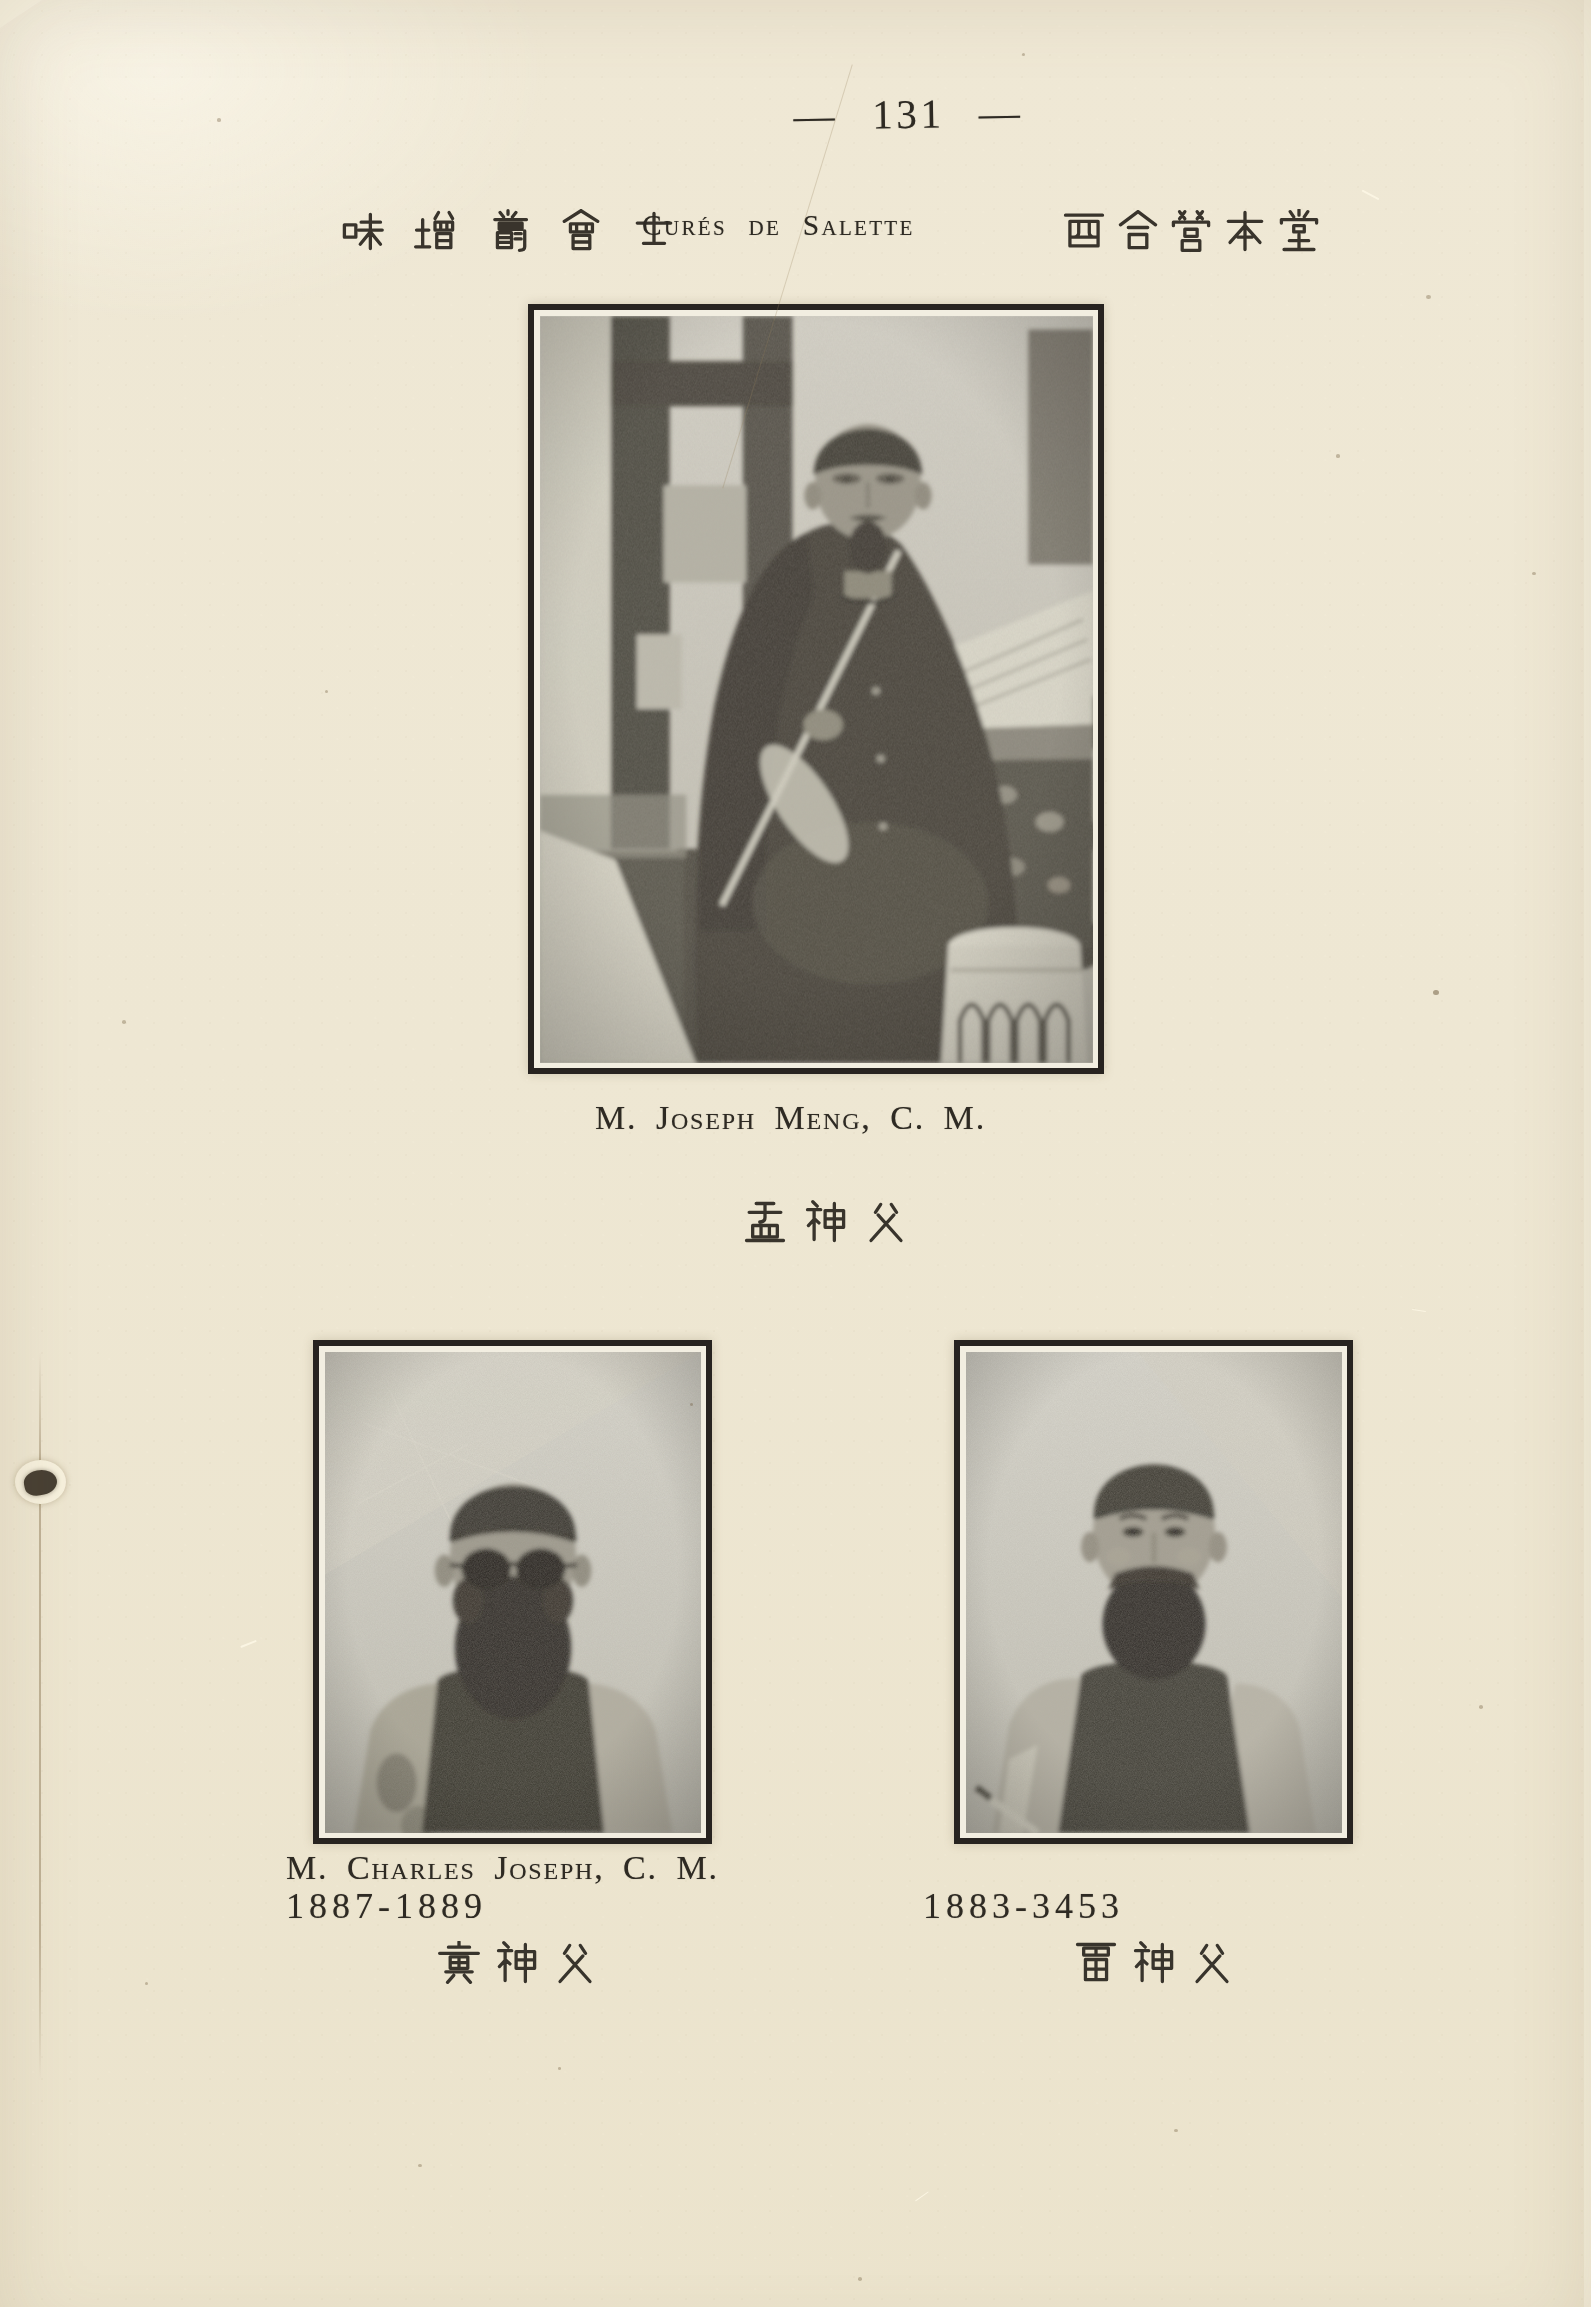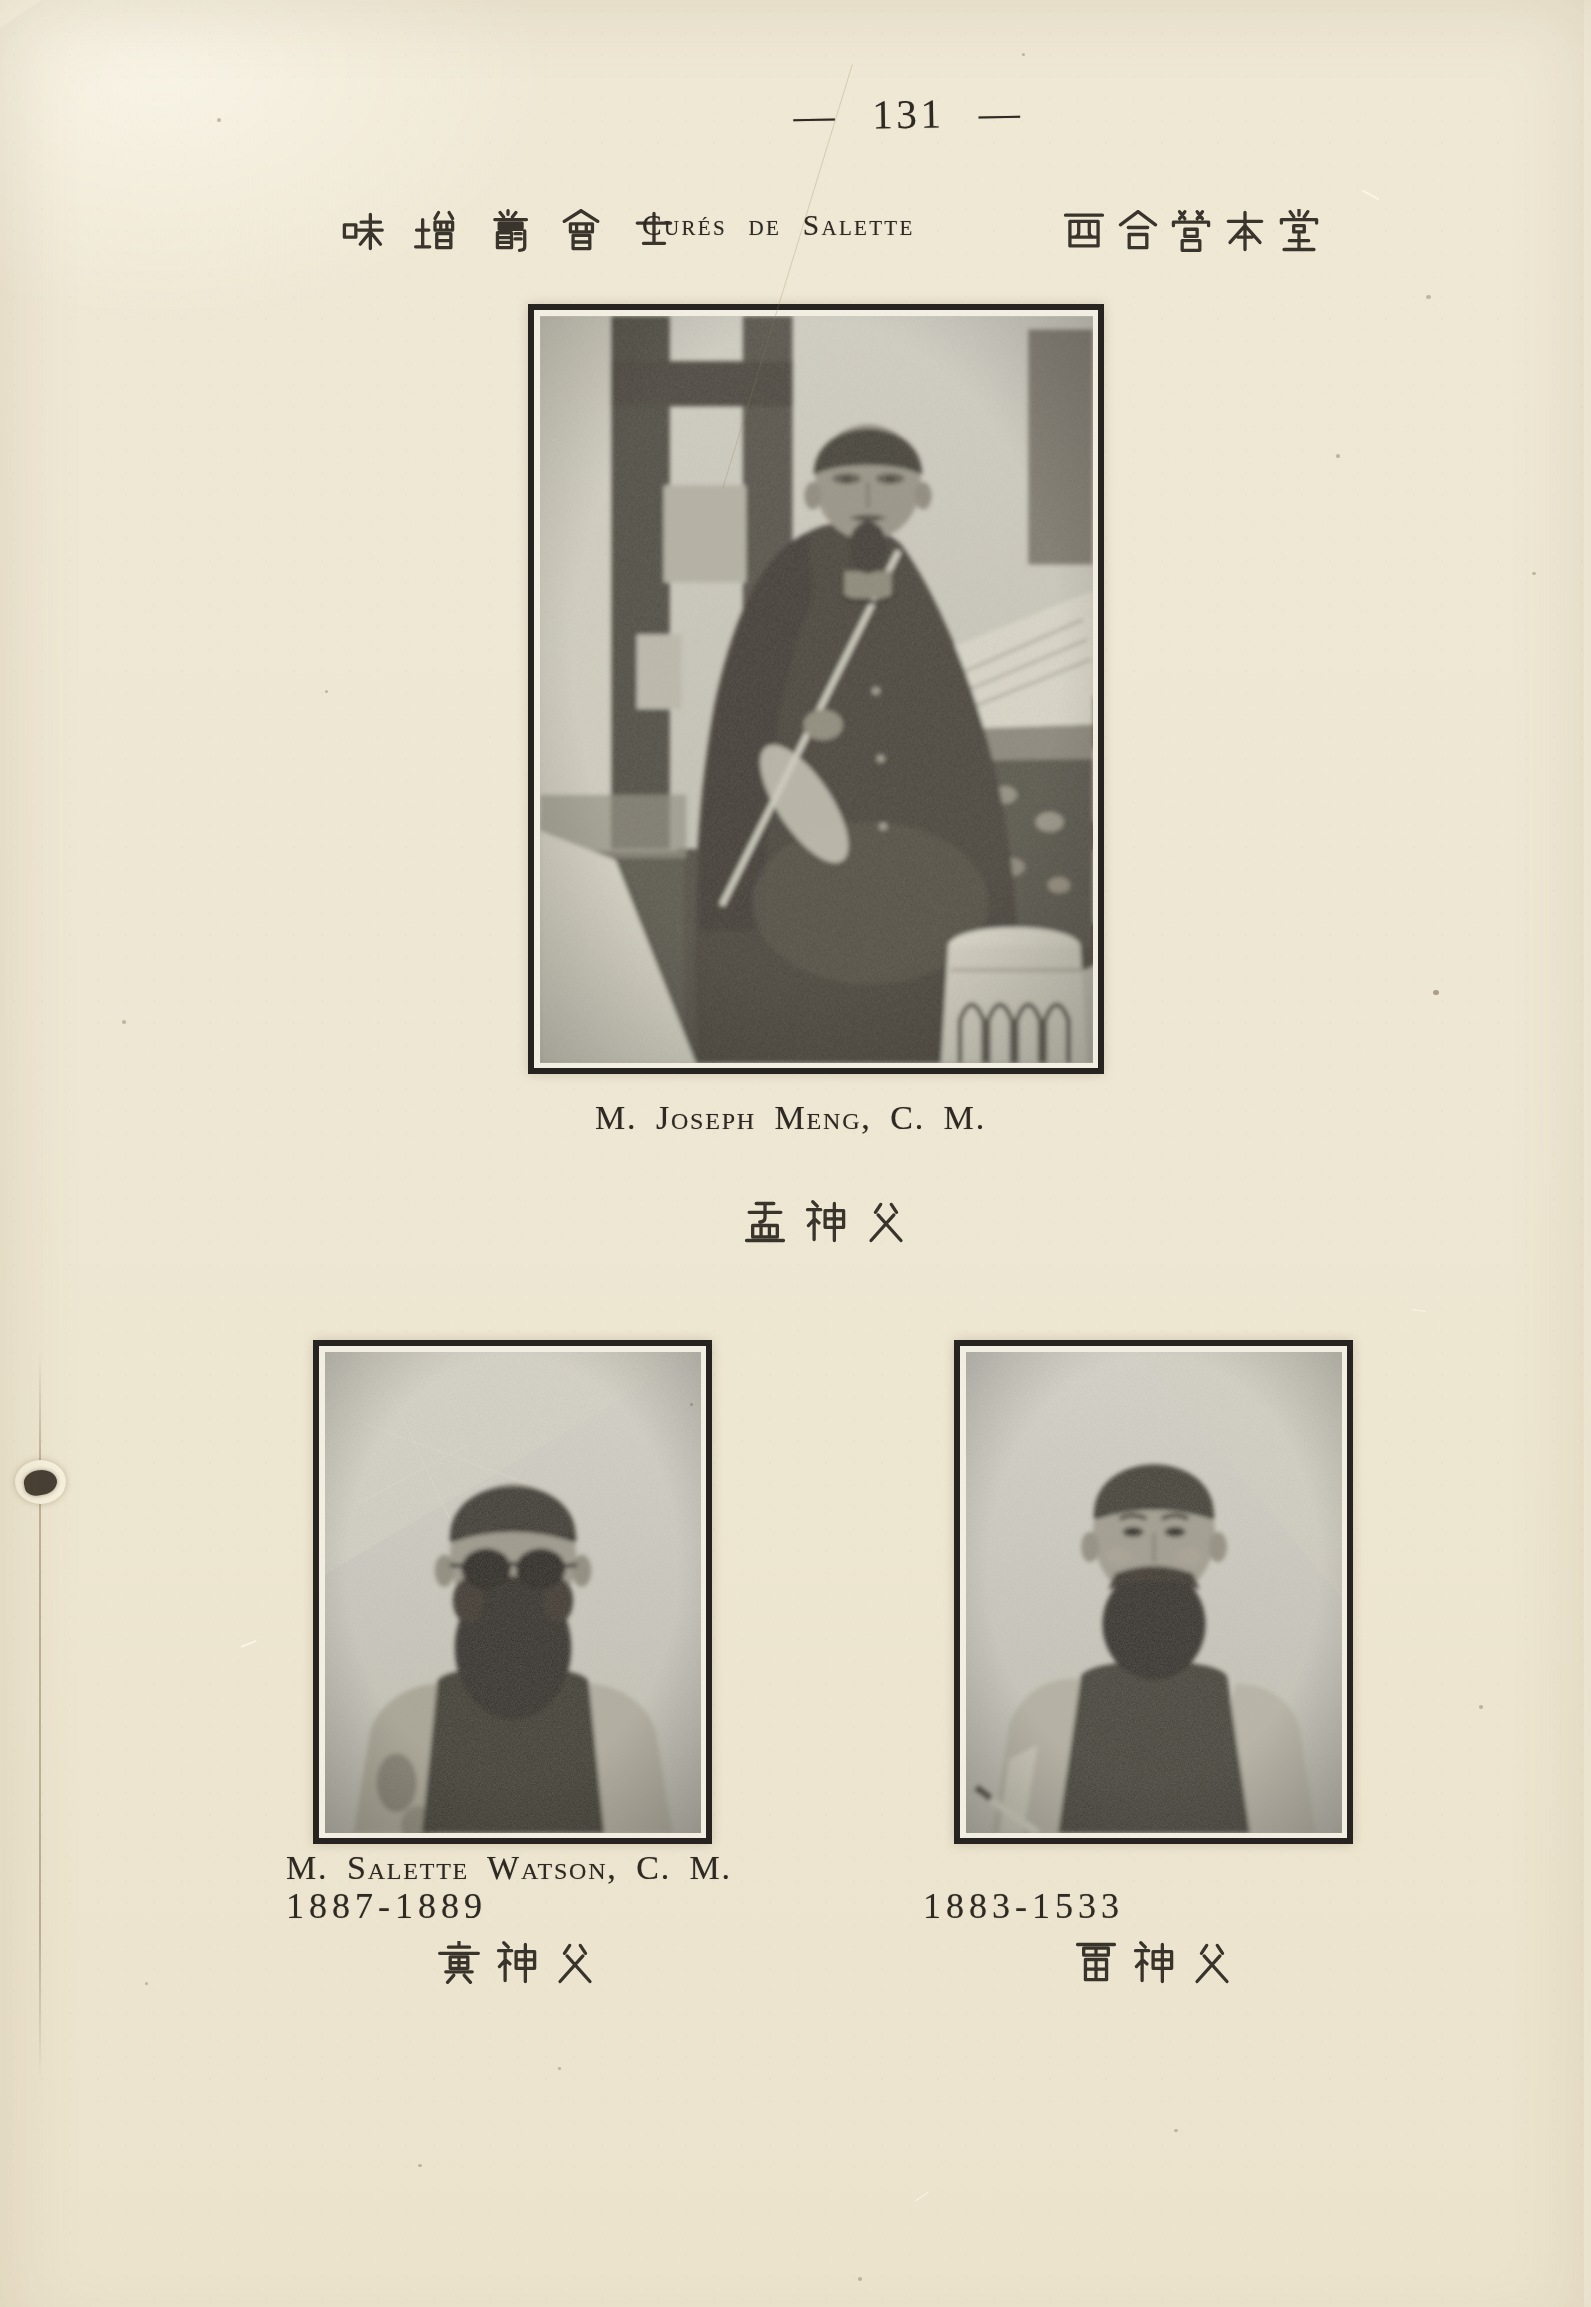--- a/index.html
+++ b/index.html
@@ -269,35 +269,35 @@
         <circle cx="438" cy="380" r="6" fill="#262320"></circle>
         <path d="M394 382 V446" stroke="#8b8678" stroke-width="9"></path>
         <ellipse cx="320" cy="432" rx="26" ry="20" fill="#ada898" opacity="0.5"></ellipse>
         <ellipse cx="468" cy="432" rx="26" ry="20" fill="#ada898" opacity="0.5"></ellipse>
       </g>
       <rect x="0" y="0" width="788" height="1016" filter="url(#grain)" opacity="0.6"></rect>
       <rect x="0" y="0" width="788" height="1016" fill="url(#vin)"></rect>
     </svg>
   </figure>
 
-  <div class="caption cap-name watson-name ink">M. Salette Watson, C. M.</div>
+  <div class="caption cap-name watson-name ink">M. Charles Joseph, C. M.</div>
   <div class="caption cap-years watson-years ink">1887-1889</div>
   <div class="caption cap-cjk watson-cjk cjk-row" aria-label="黃神父">
       <svg viewBox="0 0 100 100">
         <path d="M50 2 V14 M26 14 H74 M6 28 H94 M30 36 H70 V62 H30 Z M50 36 V62 M30 49 H70 M20 70 H80 M38 78 L24 94 M62 78 L76 94"></path>
       </svg>
       <svg viewBox="0 0 100 100">
         <path d="M20 4 L30 14 M8 22 H38 M23 22 V90 M23 44 L10 58 M23 42 L34 52 M48 24 H90 V62 H48 Z M48 43 H90 M69 8 V92"></path>
       </svg>
       <svg viewBox="0 0 100 100">
         <path d="M38 10 L26 28 M62 10 L74 28 M68 34 L16 92 M32 34 L84 92"></path>
       </svg>
     </div>
 
-  <div class="caption cap-years salette-years ink">1883-1533</div>
+  <div class="caption cap-years salette-years ink">1883-3453</div>
   <div class="caption cap-cjk salette-cjk cjk-row" aria-label="雷神父">
       <svg viewBox="0 0 100 100">
         <path d="M8 8 H92 M22 16 H78 V32 H22 Z M50 16 V32 M26 42 H74 V88 H26 Z M50 42 V88 M26 64 H74"></path>
       </svg>
       <svg viewBox="0 0 100 100">
         <path d="M20 4 L30 14 M8 22 H38 M23 22 V90 M23 44 L10 58 M23 42 L34 52 M48 24 H90 V62 H48 Z M48 43 H90 M69 8 V92"></path>
       </svg>
       <svg viewBox="0 0 100 100">
         <path d="M38 10 L26 28 M62 10 L74 28 M68 34 L16 92 M32 34 L84 92"></path>
       </svg>

